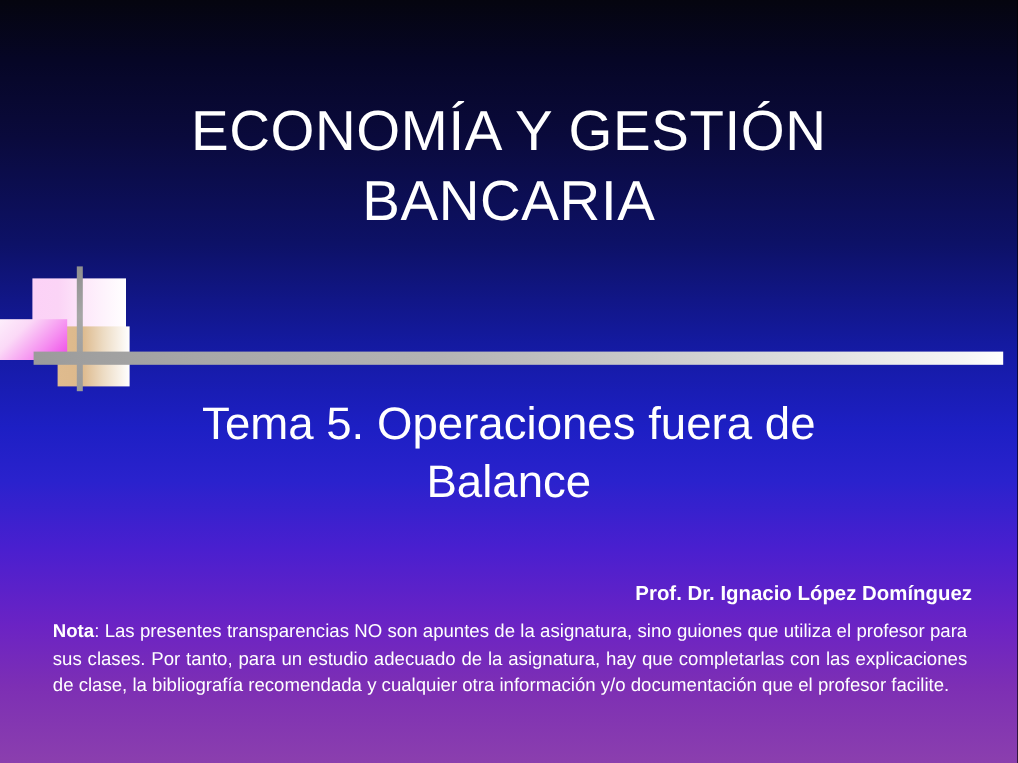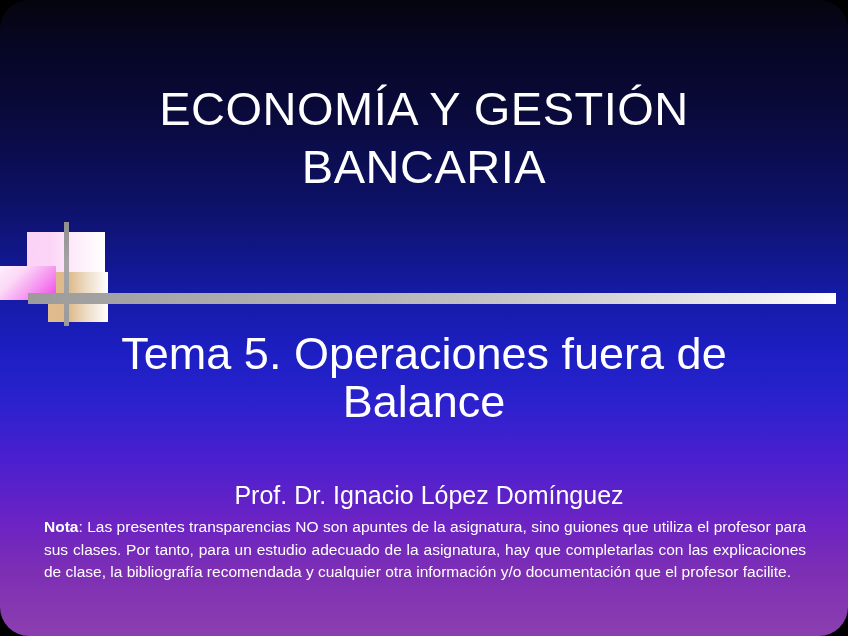--- a/index.html
+++ b/index.html
@@ -20,21 +20,20 @@
         #060626 8%,
         #0a0a3c 18%,
         #0d1167 32%,
         #141aa0 45%,
         #1d1fc4 56%,
         #2a22cd 63%,
         #4a1fcf 72%,
         #6b23c4 82%,
         #7d2fb4 90%,
         #8b3fae 100%);
-    border-radius: 29px;
     -webkit-font-smoothing: antialiased;
   }
 
   
   .title {
     position: absolute;
     left: 40px;
     top: 80px;
     width: 768px;
     text-align: center;
@@ -88,37 +87,37 @@
   }
 
   
   .subtitle {
     position: absolute;
     left: 104px;
     top: 330px;
     width: 640px;
     text-align: center;
     color: #ffffff;
-    font-size: 45px;
+    font-size: 38px;
     line-height: 48px;
     font-weight: 400;
     white-space: pre-line;
   }
 
   
   .author {
     position: absolute;
     left: 48px;
     top: 480px;
     width: 762px;
-    text-align: center;
+    text-align: right;
     color: #ffffff;
-    font-size: 25px;
+    font-size: 17px;
     line-height: 30px;
-    font-weight: 400;
+    font-weight: 700;
   }
 
   
   .note {
     position: absolute;
     left: 44px;
     top: 516px;
     width: 762px;
     color: #ffffff;
     font-size: 15.5px;

